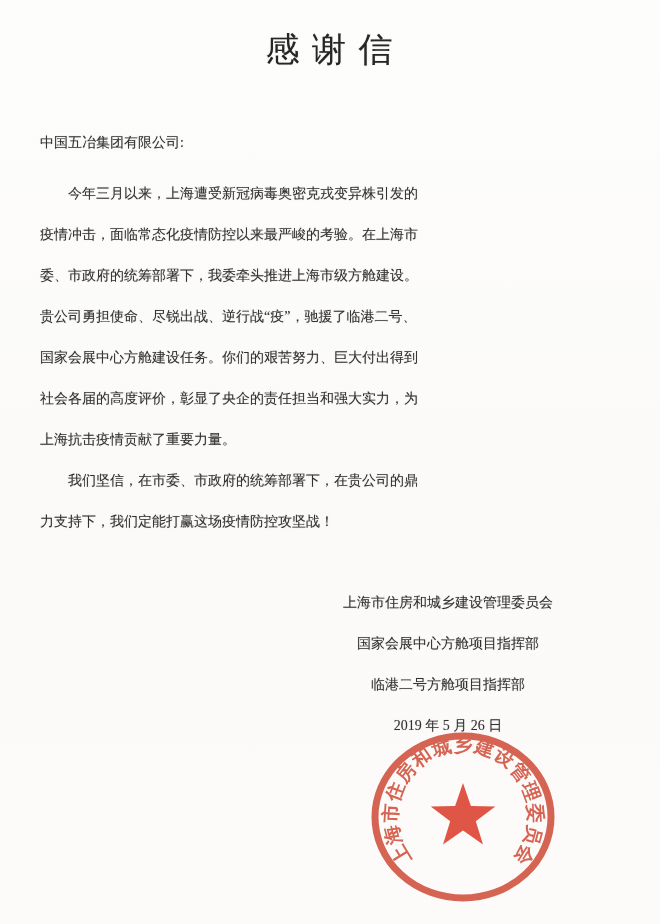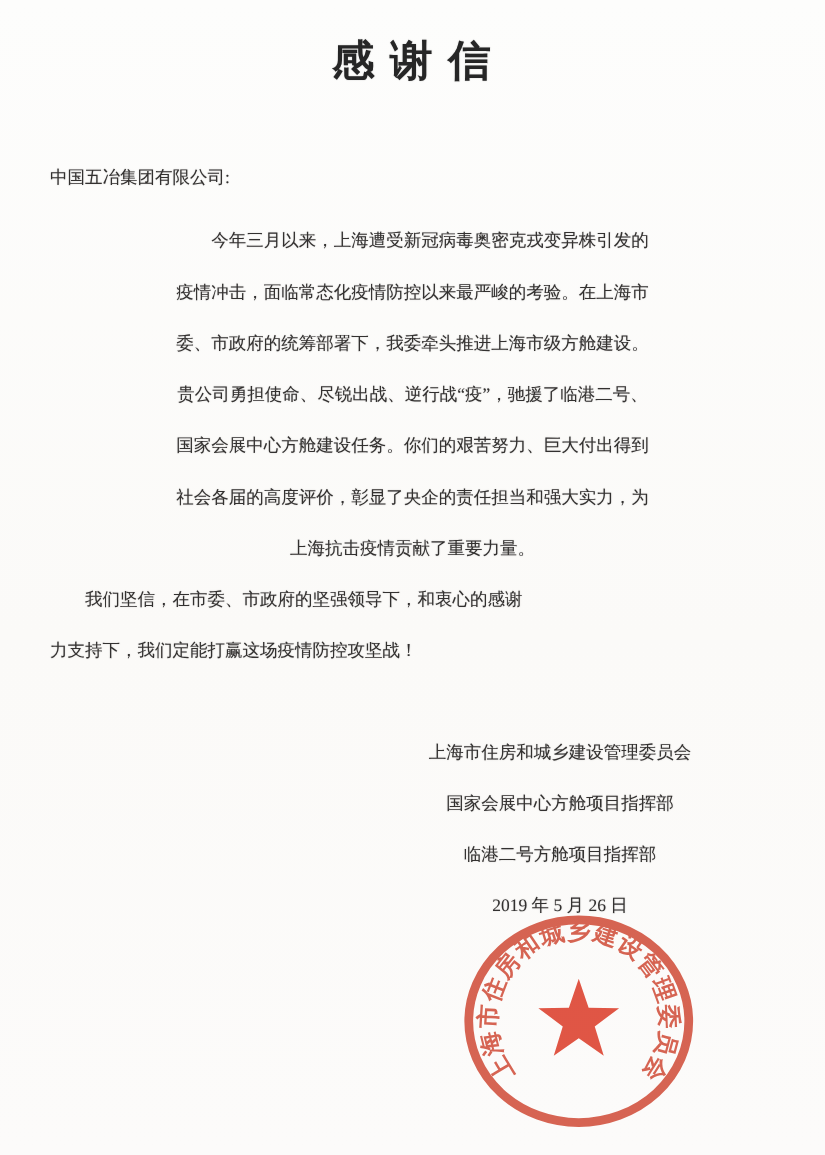--- a/index.html
+++ b/index.html
@@ -17,21 +17,21 @@
     color: #2e2e2e;
     overflow: hidden;
   }
   .letter-title {
     position: absolute;
     top: 28px;
     left: 0;
     width: 100%;
     text-align: center;
     font-size: 34px;
-    font-weight: bold;
+    font-weight: normal;
     line-height: 44px;
     letter-spacing: 2px;
     color: #262626;
     text-shadow: 0 0 1px rgba(40,40,40,0.35);
   }
   .content {
     position: absolute;
     top: 122px;
     left: 40px;
     right: 40px;
@@ -40,21 +40,21 @@
     color: #333130;
     text-shadow: 0 0 1px rgba(60,58,56,0.35);
   }
   .salutation {
     white-space: pre;
   }
   .para {
     white-space: pre;
     text-indent: 2em;
   }
-  .para-first { margin-top: 10px; text-align: center; }
+  .para-first { margin-top: 10px; }
   .signature {
     margin-top: 40px;
     margin-left: auto;
     margin-right: 6px;
     width: 332px;
     text-align: center;
   }
   .sig-line { white-space: pre; }
   .seal {
     position: absolute;
@@ -83,21 +83,21 @@
 
     <div class="para para-first">今年三月以来，上海遭受新冠病毒奥密克戎变异株引发的
 疫情冲击，面临常态化疫情防控以来最严峻的考验。在上海市
 委、市政府的统筹部署下，我委牵头推进上海市级方舱建设。
 贵公司勇担使命、尽锐出战、逆行战“疫”，驰援了临港二号、
 国家会展中心方舱建设任务。你们的艰苦努力、巨大付出得到
 社会各届的高度评价，彰显了央企的责任担当和强大实力，为
 上海抗击疫情贡献了重要力量。</div>
 
 
-    <div class="para">我们坚信，在市委、市政府的坚强领导下，和衷心的感谢
+    <div class="para">我们坚信，在市委、市政府的统筹部署下，在贵公司的鼎
 力支持下，我们定能打赢这场疫情防控攻坚战！</div>
 
     <div class="signature">
       <div class="sig-line">上海市住房和城乡建设管理委员会</div>
       <div class="sig-line">国家会展中心方舱项目指挥部</div>
       <div class="sig-line">临港二号方舱项目指挥部</div>
       <div class="sig-line">2019 年 5 月 26 日</div>
     </div>
 
   </div>

